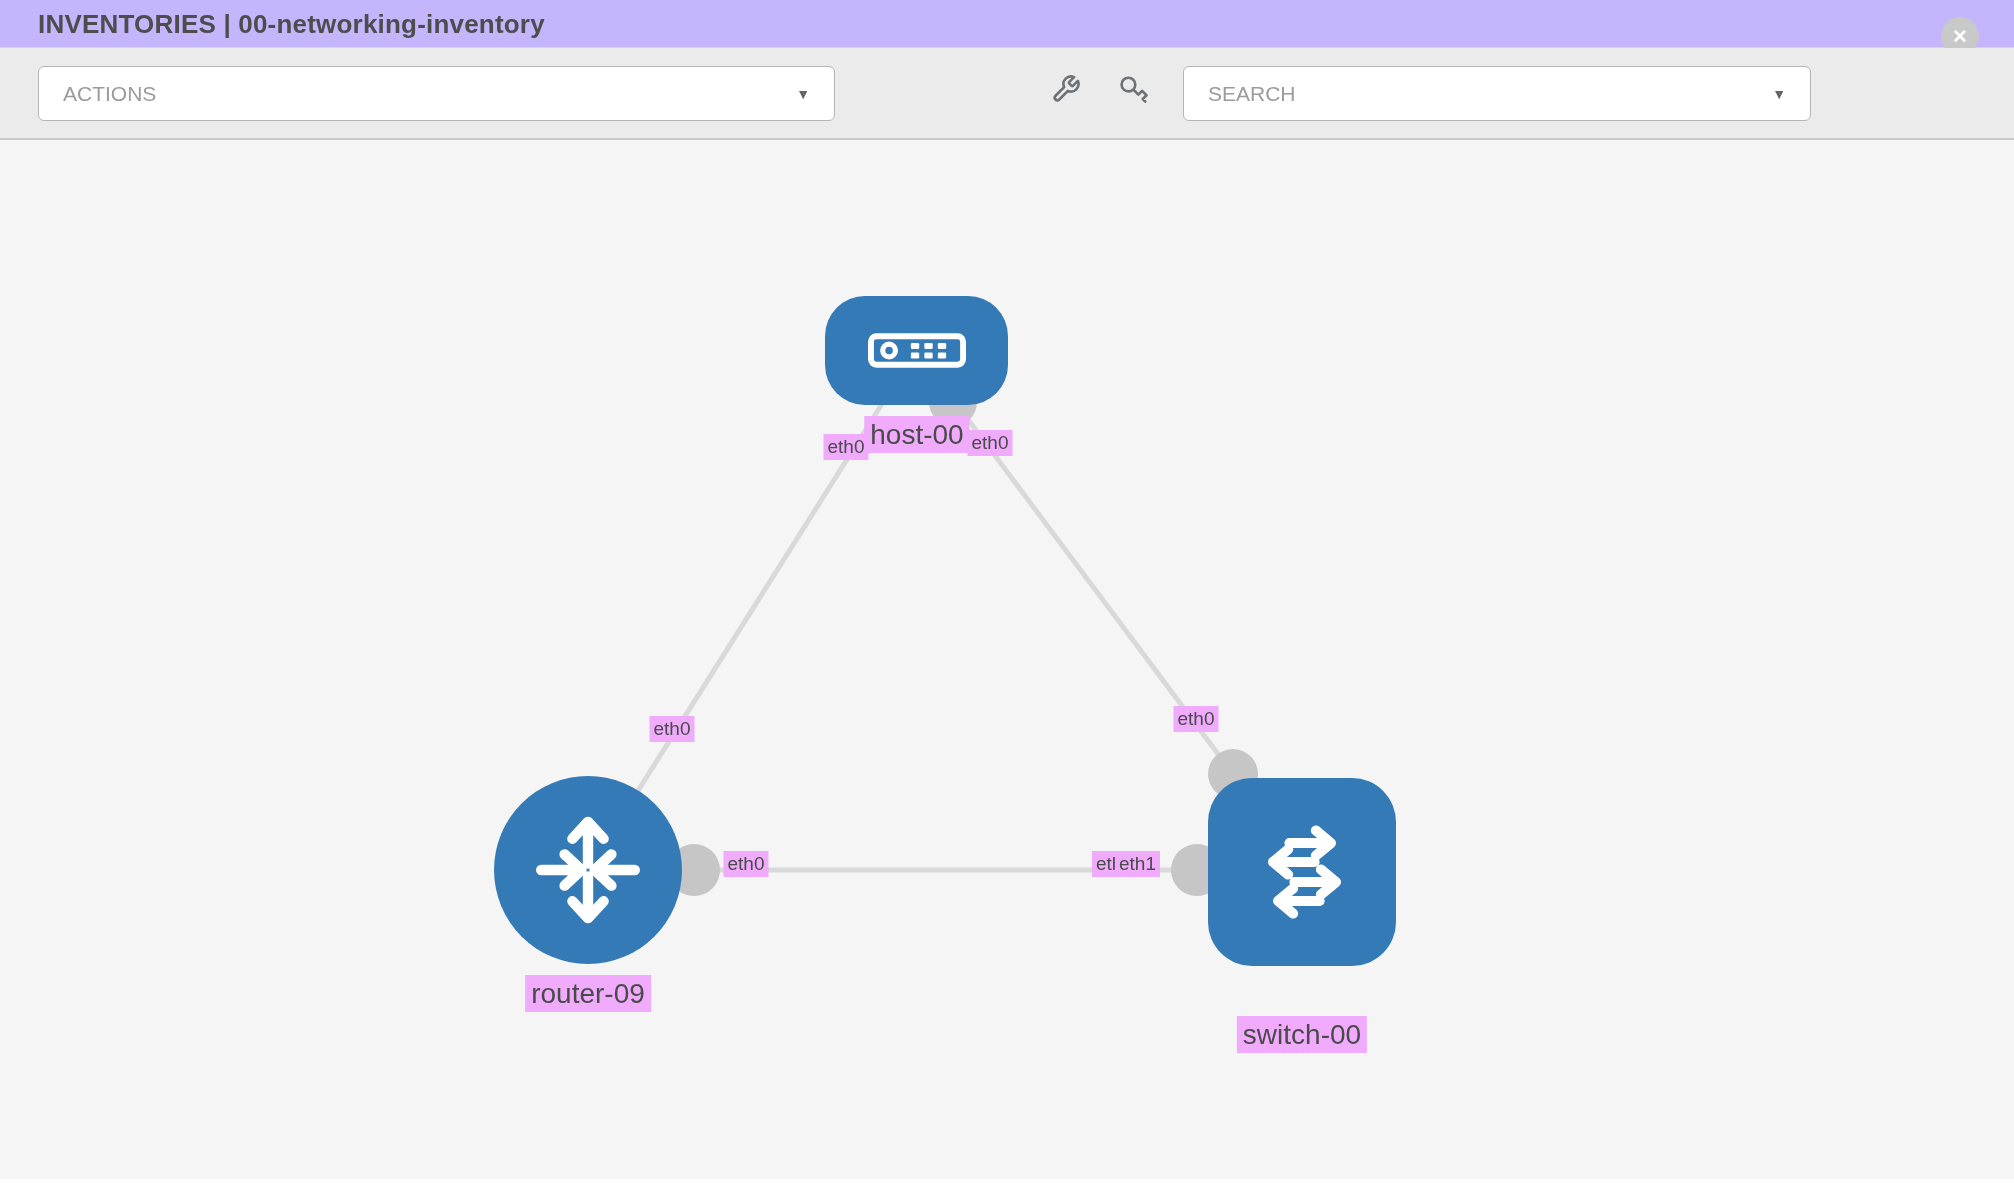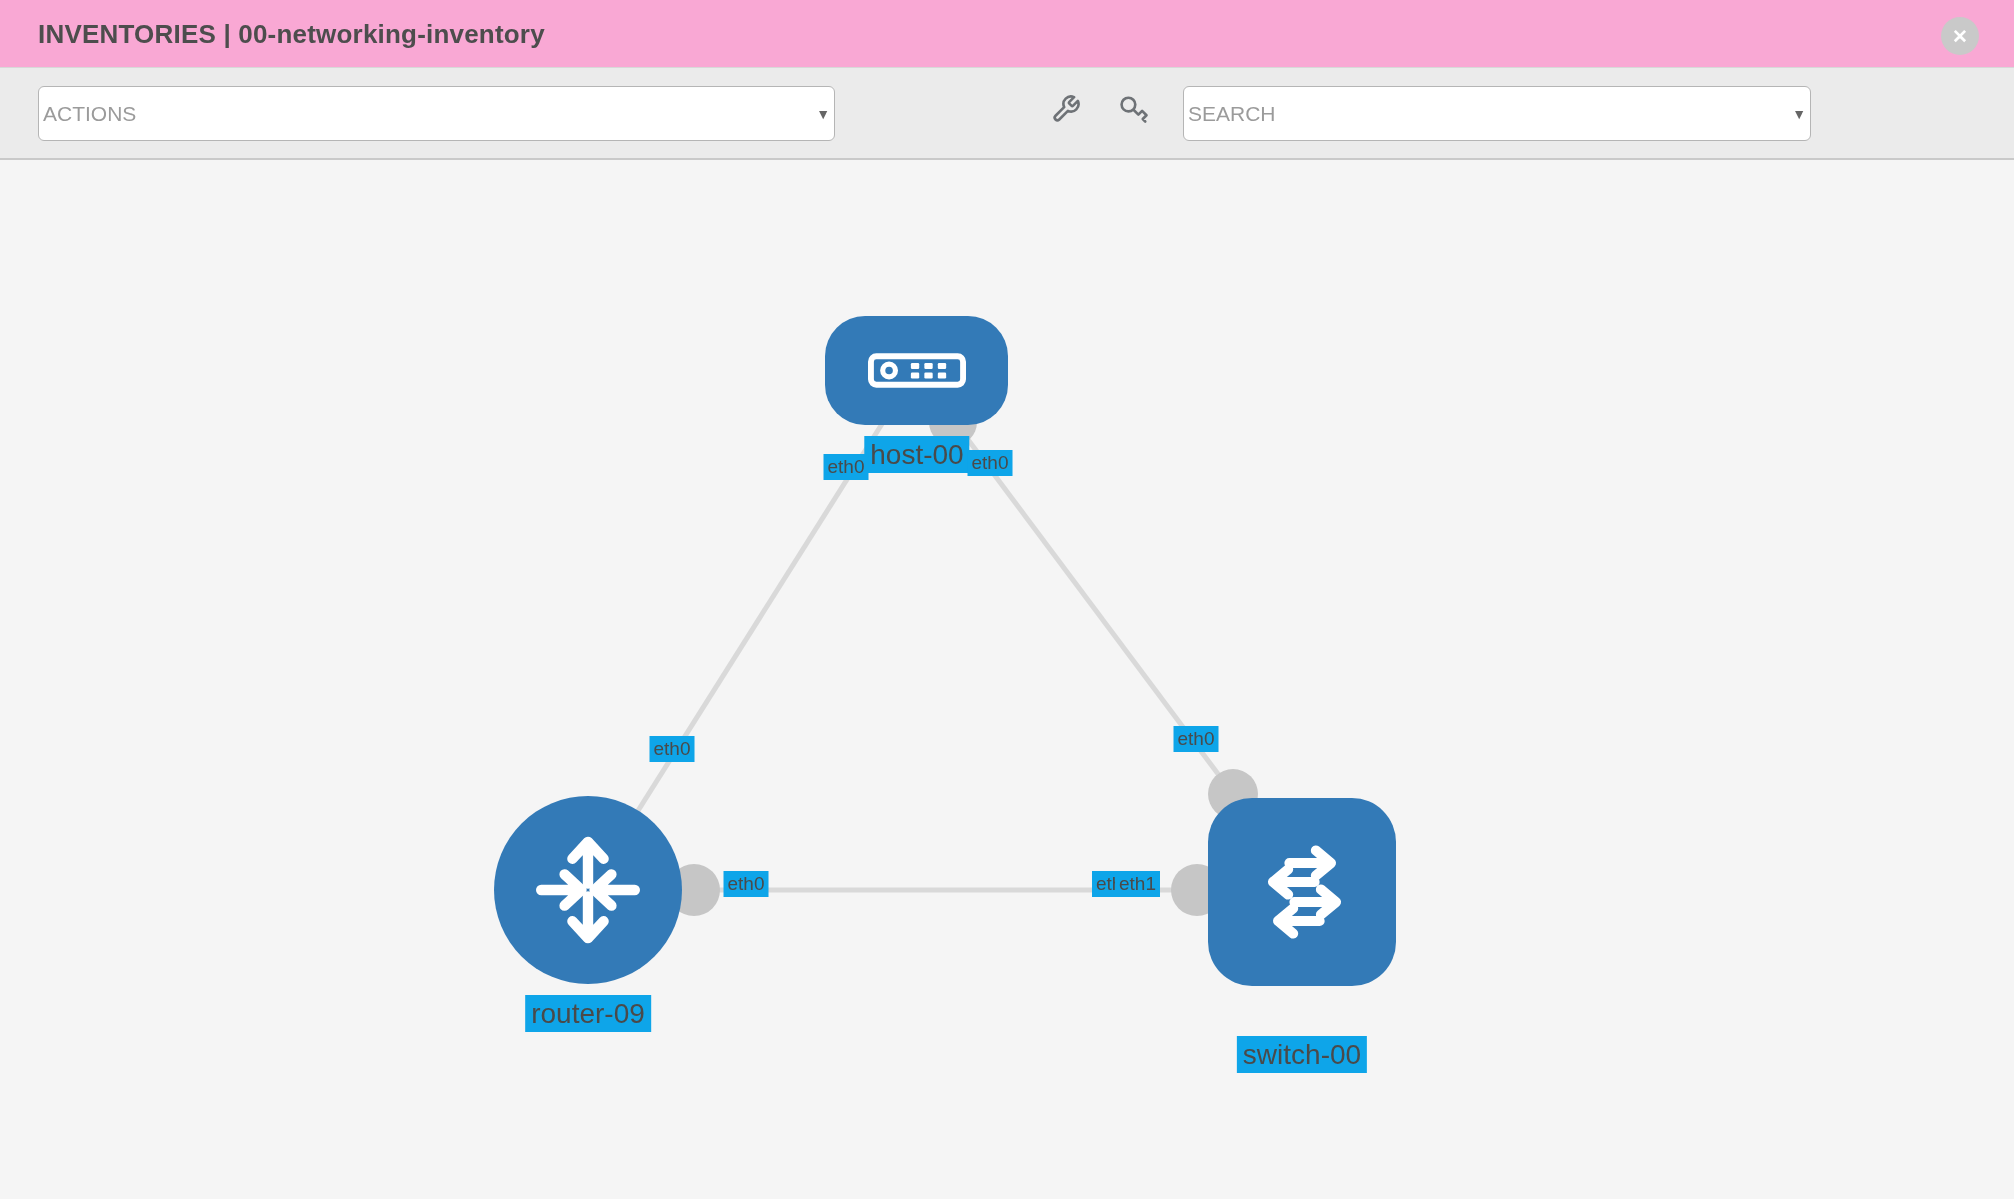--- a/index.html
+++ b/index.html
@@ -1,52 +1,52 @@
 <!DOCTYPE html>
 <html><head>
 <meta charset="utf-8">
 <style>
   * { margin:0; padding:0; box-sizing:border-box; }
   html,body { width:2014px; height:1200px; overflow:hidden; background:#fff;
     font-family:"Liberation Sans", sans-serif; }
 
   
-  .header { position:relative; height:68px; background:#f9a8d4; border-bottom:1px solid #d8d8d8; }
+  .header { position:relative; height:48px; background:#c4b5fd; border-bottom:1px solid #d8d8d8; }
   .page-title { position:absolute; left:38px; top:50%; transform:translateY(-50%);
     font-size:26px; font-weight:700; color:#4d4d4d; letter-spacing:.2px; }
   .close-btn { position:absolute; left:1941px; top:17px; width:38px; height:38px;
     border-radius:50%; background:#c9c9c9; color:#fff; display:flex; align-items:center;
     justify-content:center; font-size:19px; font-weight:700; cursor:pointer; }
 
   
   .toolbar { position:relative; height:92px; background:#ebebeb; border-bottom:2px solid #c9c9c9; }
   .select { position:absolute; top:18px; height:55px; background:#fff;
     border:1px solid #b5b5b5; border-radius:6px; display:flex; align-items:center;
-    justify-content:space-between; padding:0 4px; font-size:21px; color:#9b9b9b; cursor:pointer; }
+    justify-content:space-between; padding:0 24px; font-size:21px; color:#9b9b9b; cursor:pointer; }
   .select .caret { color:#666; font-size:14px; }
   .select-actions { left:38px; width:797px; }
   .select-search { left:1183px; width:628px; }
   .tool-icon { position:absolute; top:24px; width:34px; height:34px; cursor:pointer;
     display:flex; align-items:center; justify-content:center; }
   .tool-icon svg { stroke:#6e7276; fill:none; stroke-width:2.1; stroke-linecap:round; stroke-linejoin:round; }
   .icon-wrench { left:1049px; }
   .icon-key { left:1117px; }
 
   
   .canvas { position:relative; height:1039px; background:#f5f5f5; overflow:hidden; }
   .links-svg { position:absolute; left:0; top:0; z-index:1; }
   .links-svg line { stroke:#d9d9d9; stroke-width:5; }
   .iface { position:absolute; border-radius:50%; background:#c6c6c6; z-index:2; }
   .node { position:absolute; background:#337ab7; z-index:3; display:flex;
     align-items:center; justify-content:center; cursor:pointer; }
   .node svg { stroke:#fff; fill:none; stroke-linecap:round; stroke-linejoin:round; }
   .node-host { left:825px; top:156px; width:183px; height:109px; border-radius:40px; }
   .node-router { left:494px; top:636px; width:188px; height:188px; border-radius:50%; }
   .node-switch { left:1208px; top:638px; width:188px; height:188px; border-radius:44px; }
-  .chip { position:absolute; background:#0ea5e9; color:#4a4a4a; white-space:nowrap;
+  .chip { position:absolute; background:#f0abfc; color:#4a4a4a; white-space:nowrap;
     padding:1px 6px; z-index:4; line-height:1.25; }
   .chip.name { font-size:28px;text-align:right; }
   .chip.port { font-size:19px; padding:1px 4px; }
   .cx { transform:translateX(-50%); }
   .chip.front { z-index:5; }
 </style>
 </head>
 <body>
 
 <div class="header">

